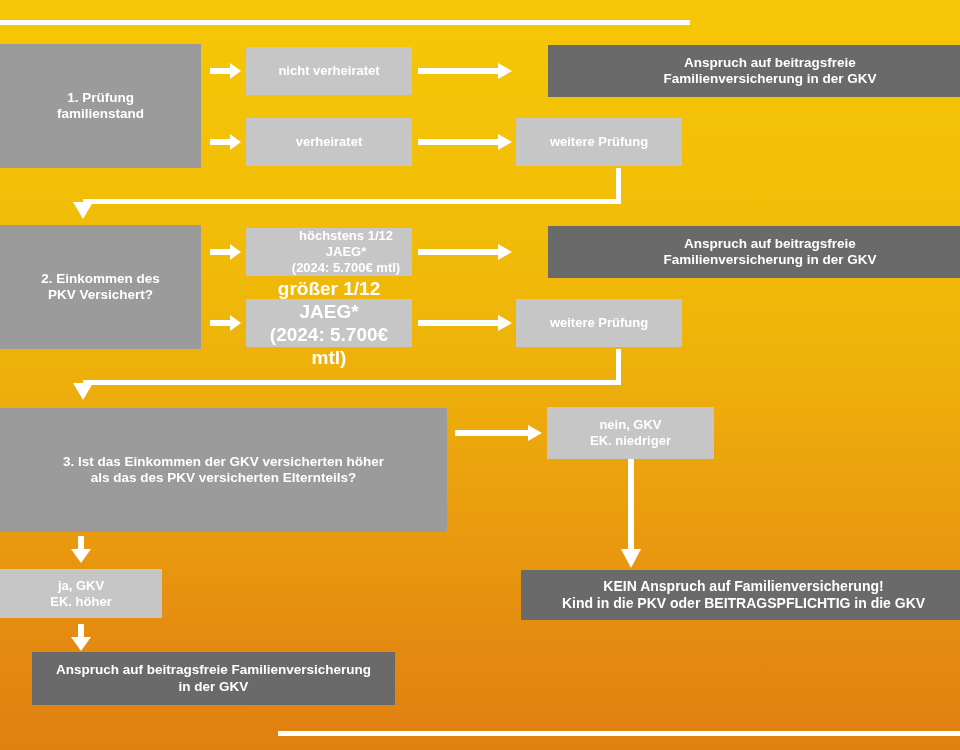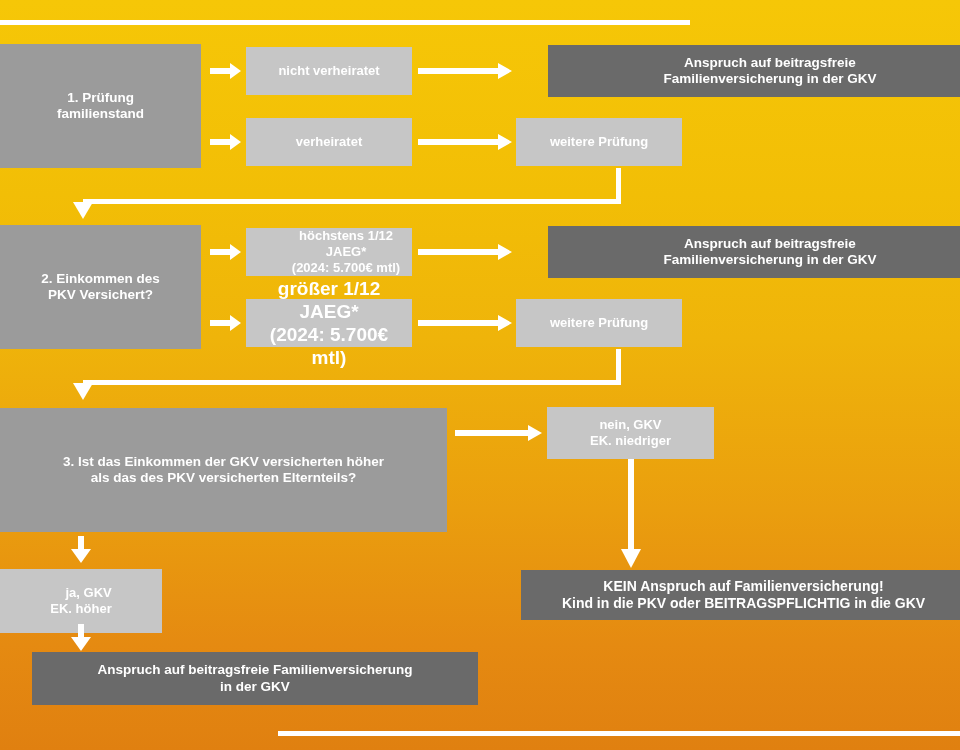--- a/index.html
+++ b/index.html
@@ -183,32 +183,32 @@
 Kind in die PKV oder BEITRAGSPFLICHTIG in die GKV</span>
   </div>
 
   <div class="arrow" style="left:67px;top:536px;width:28px;height:28px;">
     <svg width="28" height="28" viewBox="0 0 28 28">
       <rect x="11" y="0" width="6" height="15" fill="#ffffff"></rect>
       <path d="M4 13 H24 L14 27 Z" fill="#ffffff"></path>
     </svg>
   </div>
 
-  <div class="box light" style="left:0px;top:569px;width:162px;height:64px;font-size:13px;text-align:right;">
+  <div class="box light" style="left:0px;top:569px;width:162px;height:49px;font-size:13px;">
     <span class="lbl">ja, GKV
 EK. höher</span>
   </div>
 
   <div class="arrow" style="left:67px;top:624px;width:28px;height:28px;">
     <svg width="28" height="28" viewBox="0 0 28 28">
       <rect x="11" y="0" width="6" height="15" fill="#ffffff"></rect>
       <path d="M4 13 H24 L14 27 Z" fill="#ffffff"></path>
     </svg>
   </div>
 
-  <div class="box dark" style="left:0px;top:652px;width:446px;height:53px;font-size:13.5px;">
+  <div class="box dark" style="left:0px;top:652px;width:363px;height:53px;font-size:13.5px;">
     <span class="lbl">Anspruch auf beitragsfreie Familienversicherung
 in der GKV</span>
   </div>
 
   <div class="rule" style="left:278px;top:731px;width:682px;"></div>
 
 </div>
 
 </body></html>

